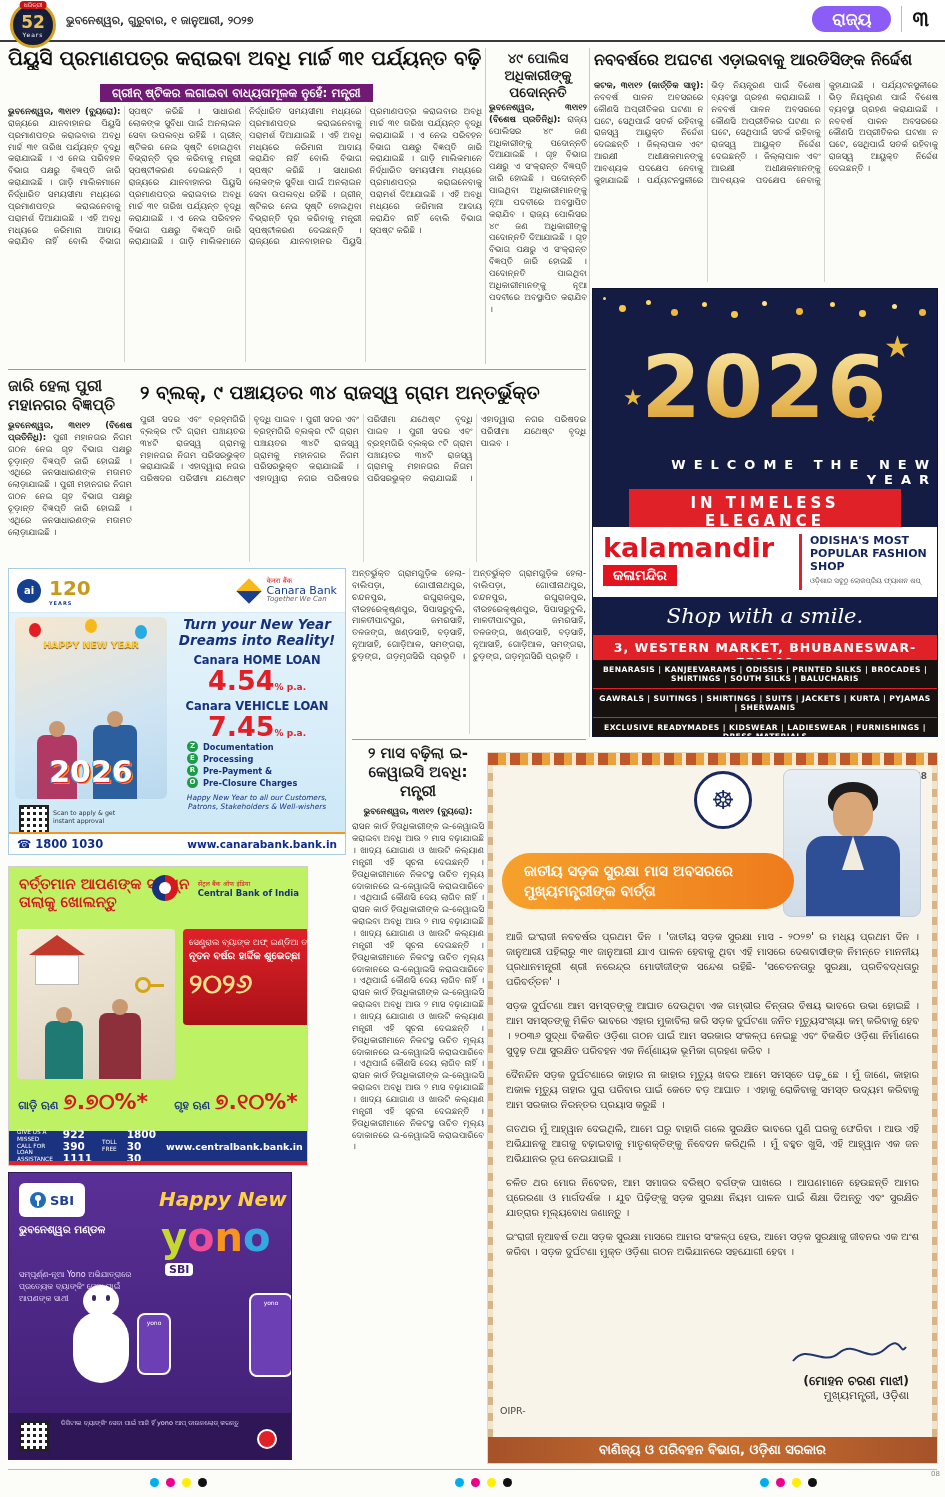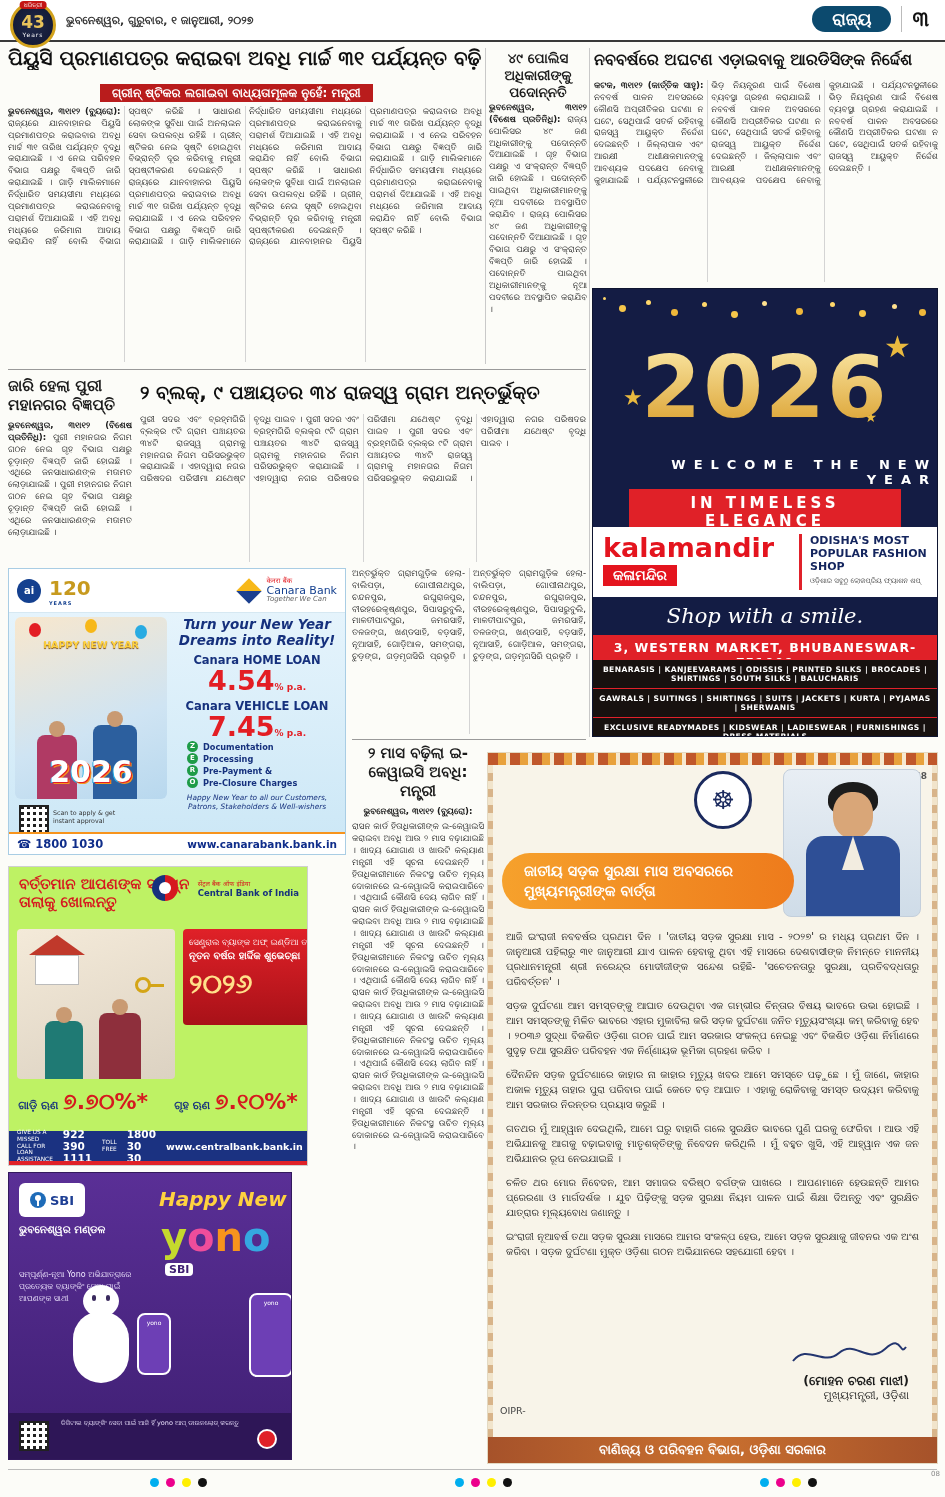--- a/index.html
+++ b/index.html
@@ -13,27 +13,27 @@
   .byline{font-weight:bold}
 
   
   .masthead{position:absolute;left:0;top:0;width:945px;height:42px;border-bottom:2px solid #3a3a3a;background:#fff}
   .badge{position:absolute;left:10px;top:2px;width:46px;height:46px;border-radius:50%;background:radial-gradient(#202949,#101531);border:3px solid #d2a21c;text-align:center}
   .badge .yrs{color:#e8c35a;font-size:17px;font-weight:800;line-height:1;margin-top:9px}
   .badge .lbl{color:#fff;font-size:6px;letter-spacing:1px}
   .badge .ttl{position:absolute;left:50%;top:-4px;transform:translateX(-50%);background:#c41414;color:#fff;font-size:6px;padding:0 4px;border-radius:4px;white-space:nowrap}
   .dateline{position:absolute;left:66px;top:14px;font-size:11px;font-weight:bold;color:#333}
   .section-wrap{position:absolute;right:16px;top:6px;display:flex;align-items:center;gap:10px}
-  .section-pill{background:#0c4a6e;color:#fff;font-weight:800;font-size:17px;padding:3px 20px;border-radius:16px}
+  .section-pill{background:#8b5cf6;color:#fff;font-weight:800;font-size:17px;padding:3px 20px;border-radius:16px}
   .section-div{width:1px;height:26px;background:#bbb}
   .page-num{font-size:21px;font-weight:800;color:#111}
 
   
   .hl{font-weight:800;color:#101010;white-space:nowrap;overflow:hidden}
-  .subhead-band{display:inline-block;background:#b91c1c;color:#fff;font-size:12px;font-weight:bold;padding:2px 12px}
+  .subhead-band{display:inline-block;background:#701a75;color:#fff;font-size:12px;font-weight:bold;padding:2px 12px}
 
   .cols-4{columns:4;column-gap:8px;column-rule:1px solid #d4d4d4}
   .cols-3{columns:3;column-gap:8px;column-rule:1px solid #d4d4d4}
   .cols-2{columns:2;column-gap:8px;column-rule:1px solid #d4d4d4}
 
   
   .kal{position:absolute;left:592px;top:288px;width:346px;height:449px;background:#141c44;overflow:hidden;border:1px solid #0e1430}
   .kal .lights{position:absolute;left:10px;top:8px;width:3px;height:3px;border-radius:50%;background:#ffd76a;
     box-shadow:18px 10px 0 2px #f6c64a,44px 4px 0 1px #ffd76a,70px 14px 0 2px #f0b83a,100px 6px 0 1px #ffd76a,130px 16px 0 2px #f6c64a,
     160px 5px 0 1px #ffe08e,195px 13px 0 2px #f0b83a,228px 6px 0 1px #ffd76a,258px 15px 0 2px #f6c64a,290px 8px 0 1px #ffe08e,318px 14px 0 2px #f0b83a}
@@ -168,21 +168,21 @@
   .corner-num{position:absolute;right:5px;top:1470px;font-size:7px;color:#888}
 </style>
 </head>
 <body>
 
 <div class="page">
 
   <header class="masthead">
     <div class="badge">
       <div class="ttl">ଧରିତ୍ରୀ</div>
-      <div class="yrs">43</div>
+      <div class="yrs">52</div>
       <div class="lbl">Years</div>
     </div>
     <div class="dateline">ଭୁବନେଶ୍ୱର, ଗୁରୁବାର, ୧ ଜାନୁଆରୀ, ୨୦୨୭</div>
     <div class="section-wrap">
       <span class="section-pill">ରାଜ୍ୟ</span>
       <span class="section-div"></span>
       <span class="page-num">୩</span>
     </div>
   </header>
 

